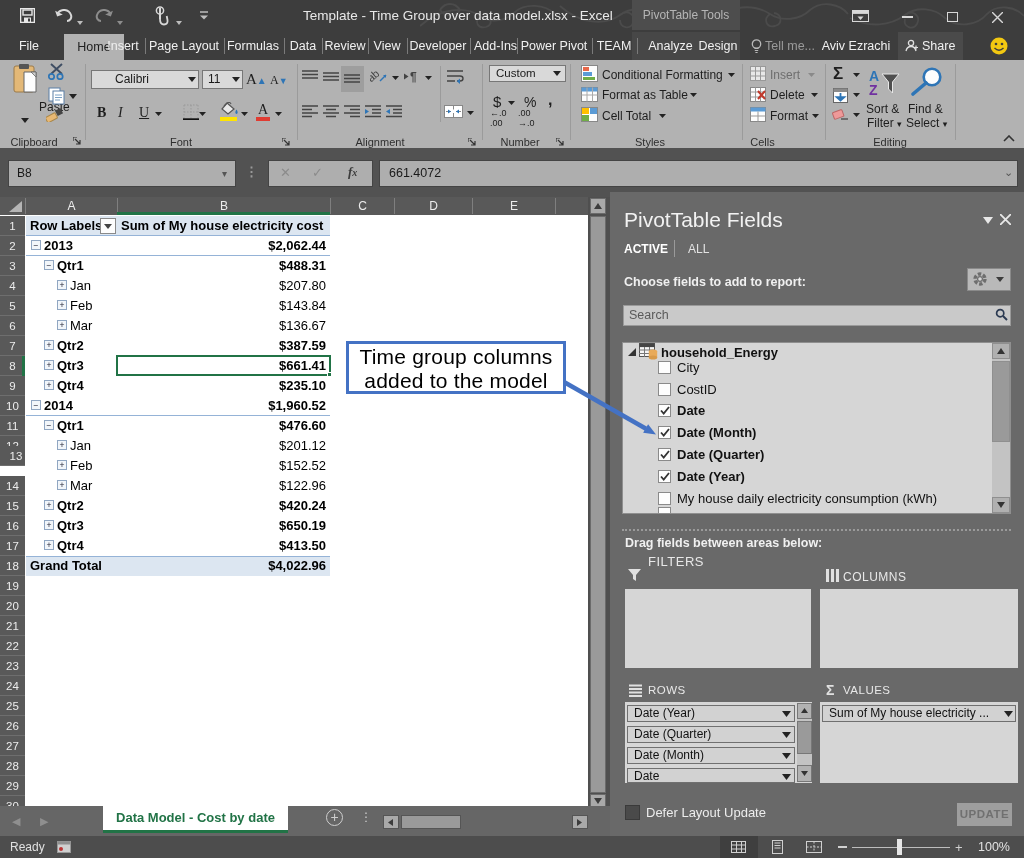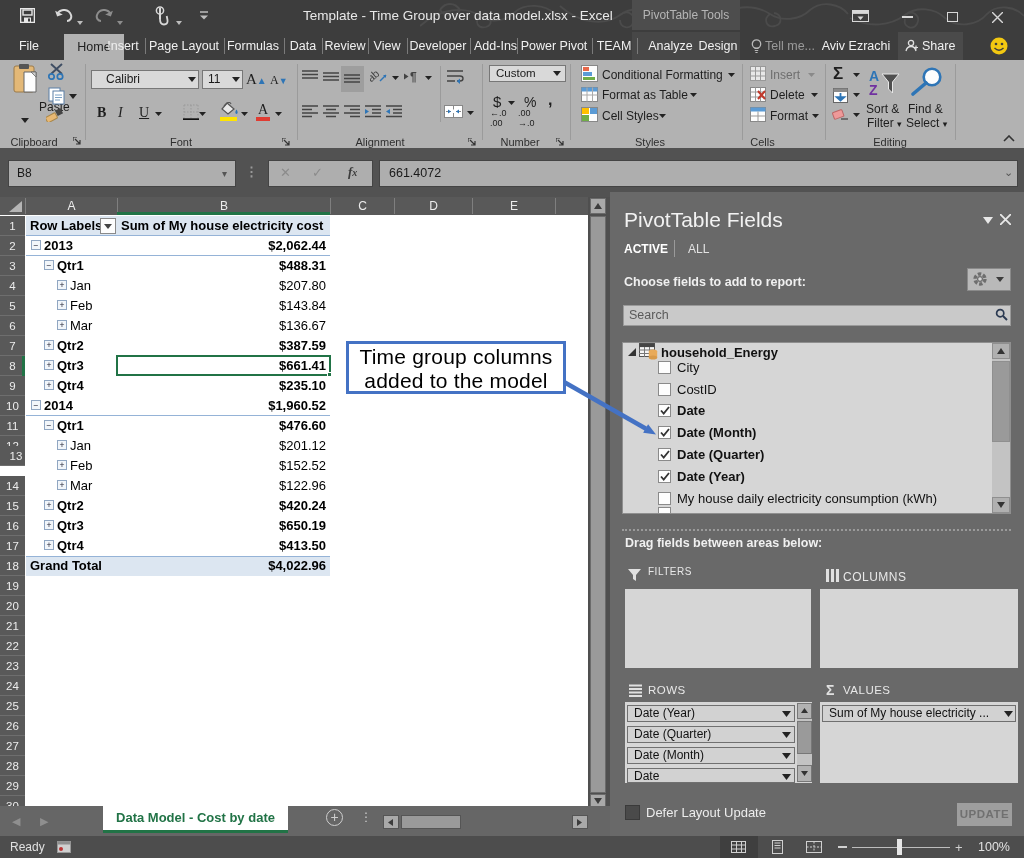--- a/index.html
+++ b/index.html
@@ -189,21 +189,21 @@
         <path d="M0,0 L8,0 L4,5 Z" fill="#222"></path>
       </svg>
   <svg class="abs" style="left:46px;top:47px;width:19px;height:15px" viewBox="0 0 19 15">
         <rect x="0" y="8" width="11" height="6" rx="1" fill="#e8b873" stroke="#a9874a" transform="rotate(-28 5 11)"></rect>
         <rect x="10" y="2" width="6" height="6" fill="#444" transform="rotate(-28 13 5)"></rect>
       </svg>
   <div class="grplabel" style="left:4px;width:60px;">Clipboard</div>
   <svg class="abs" style="left:73px;top:77px;width:9px;height:9px" viewBox="0 0 9 9">
         <path d="M0,0 h4 M0,0 v4 M2,2 l5,5 M7,3 v4 h-4" stroke="#333" stroke-width="1.2" fill="none"></path>
       </svg>
-  <div class="combo" style="left:91px;top:10px;width:108px;height:19px;line-height:17px;padding-left:14px;">Calibri</div>
+  <div class="combo" style="left:91px;top:10px;width:108px;height:19px;line-height:17px;padding-left:23px;">Calibri</div>
   <svg class="abs" style="left:188px;top:17px;width:8px;height:5px" viewBox="0 0 8 5">
         <path d="M0,0 L8,0 L4,5 Z" fill="#222"></path>
       </svg>
   <div class="combo" style="left:202px;top:10px;width:41px;height:19px;line-height:17px;padding-left:5px;">11</div>
   <svg class="abs" style="left:232px;top:17px;width:8px;height:5px" viewBox="0 0 8 5">
         <path d="M0,0 L8,0 L4,5 Z" fill="#222"></path>
       </svg>
   <div class="rtxt" style="left:246px;top:11px;font-size:15px;font-family:'Liberation Serif',serif;">A<span style="font-size:10px;color:#2e75b6;">▲</span></div>
   <div class="rtxt" style="left:270px;top:13px;font-size:12px;font-family:'Liberation Serif',serif;">A<span style="font-size:9px;color:#2e75b6;">▼</span></div>
   <div class="rtxt" style="left:97px;top:45px;font-size:14px;font-weight:bold;font-family:'Liberation Serif',serif;">B</div>
@@ -329,21 +329,21 @@
   <div class="rtxt" style="left:602px;top:28px;">Format as Table</div>
   <svg class="abs" style="left:690px;top:33px;width:7px;height:4px" viewBox="0 0 7 4">
         <path d="M0,0 L7,0 L3.5,4 Z" fill="#222"></path>
       </svg>
   <svg class="abs" style="left:581px;top:47px;width:17px;height:15px" viewBox="0 0 17 15">
         <rect x="0.5" y="0.5" width="16" height="14" fill="#fdfdfd" stroke="#888"></rect>
         <rect x="1" y="1" width="7" height="6" fill="#ffc000"></rect>
         <rect x="9" y="1" width="7" height="6" fill="#5b9bd5"></rect>
         <rect x="1" y="8" width="7" height="6" fill="#70ad47"></rect>
       </svg>
-  <div class="rtxt" style="left:602px;top:49px;">Cell Styles</div>
+  <div class="rtxt" style="left:602px;top:49px;">Cell Total</div>
   <svg class="abs" style="left:659px;top:54px;width:7px;height:4px" viewBox="0 0 7 4">
         <path d="M0,0 L7,0 L3.5,4 Z" fill="#222"></path>
       </svg>
   <div class="grplabel" style="left:620px;width:60px;">Styles</div>
   <svg class="abs" style="left:750px;top:6px;width:16px;height:15px" viewBox="0 0 16 15">
         <rect x="0.5" y="0.5" width="15" height="14" fill="#e8e8e8" stroke="#999"></rect>
         <path d="M0.5,5 h15 M0.5,10 h15 M5.5,0.5 v14 M10.5,0.5 v14" stroke="#999"></path>
       </svg>
   <div class="rtxt-g" style="left:770px;top:8px;">Insert</div>
   <svg class="abs" style="left:808px;top:13px;width:7px;height:4px" viewBox="0 0 7 4">
@@ -640,21 +640,21 @@
   <div class="abs" style="left:382px;top:169px;width:18px;height:81px;background:#9a9a9a;border:1px solid #8f8f8f;"></div>
   <div class="abs" style="left:382px;top:305px;width:18px;height:16px;background:#b0b0b0;border:1px solid #8f8f8f;"></div>
   <svg class="abs" style="left:387px;top:310px;width:8px;height:6px" viewBox="0 0 8 6">
         <path d="M4,6 L8,0 L0,0 Z" fill="#333"></path>
       </svg>
   <div class="abs" style="left:12px;top:337px;width:389px;height:0;border-top:2px dotted #9a9a9a;"></div>
   <div class="abs" style="left:15px;top:344px;font-size:12.5px;font-weight:bold;color:#f0f0f0;">Drag fields between areas below:</div>
   <svg class="abs" style="left:18px;top:377px;width:13px;height:13px" viewBox="0 0 13 13">
         <path d="M0,0 L13,0 L8,6 L8,12 L5,10 L5,6 Z" fill="#e0e0e0"></path>
       </svg>
-  <div class="abs" style="left:38px;top:374px;font-size:10px;color:#e8e8e8;letter-spacing:0.5px;">FILTERS</div>
+  <div class="abs" style="left:38px;top:362px;font-size:13px;color:#e8e8e8;letter-spacing:0.5px;">FILTERS</div>
   <svg class="abs" style="left:216px;top:377px;width:13px;height:13px" viewBox="0 0 13 13">
         <rect x="0" y="0" width="3" height="13" fill="#e0e0e0"></rect>
         <rect x="5" y="0" width="3" height="13" fill="#e0e0e0"></rect>
         <rect x="10" y="0" width="3" height="13" fill="#e0e0e0"></rect>
       </svg>
   <div class="abs" style="left:233px;top:378px;font-size:12px;color:#e8e8e8;letter-spacing:0.5px;">COLUMNS</div>
   <div class="abs lightbox" style="left:15px;top:397px;width:186px;height:79px;"></div>
   <div class="abs lightbox" style="left:210px;top:397px;width:198px;height:79px;"></div>
   <svg class="abs" style="left:19px;top:492px;width:13px;height:13px" viewBox="0 0 13 13">
         <path d="M0,1.5 h13 M0,5 h13 M0,8.5 h13 M0,12 h13" stroke="#e0e0e0" stroke-width="2"></path>

